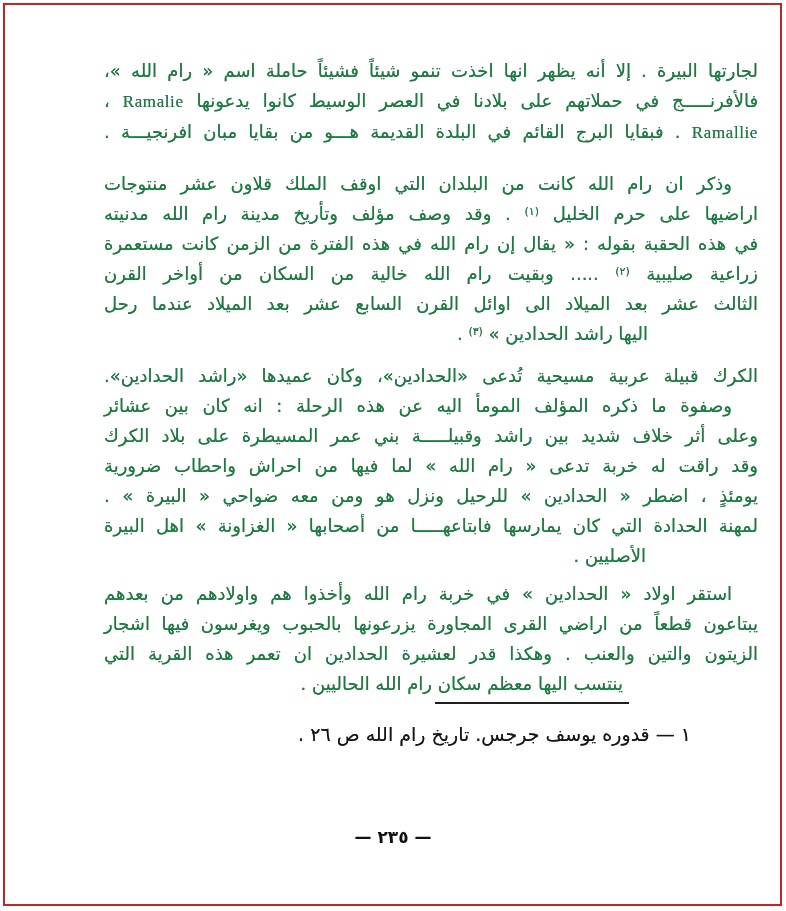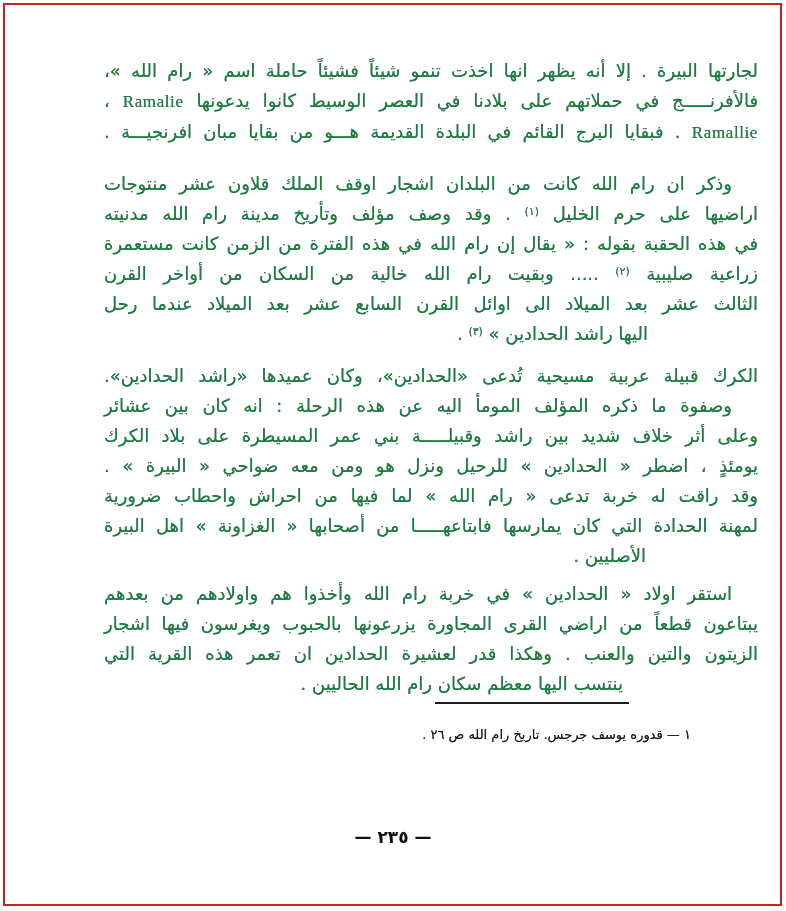--- a/index.html
+++ b/index.html
@@ -69,21 +69,21 @@
   .rule {
     height: 2px;
     background: #1f1f1f;
     width: 194px;
     margin: 0 129px 16px auto;
   }
   .footnote {
     direction: rtl;
     text-align: right;
     padding-right: 67px;
-    font-size: 13px;
+    font-size: 19px;
     line-height: 29px;
     text-shadow: 0 0 0.4px rgba(0,0,0,0.6);
   }
   .pagenum {
     position: absolute;
     top: 827px;
     left: 0;
     width: 786px;
     text-align: center;
     font-size: 17px;
@@ -99,34 +99,34 @@
 
 <section class="content">
 
   <div class="p p1">
     <div class="tline">لجارتها البيرة . إلا أنه يظهر انها اخذت تنمو شيئاً فشيئاً حاملة اسم « رام الله »،</div>
     <div class="tline"><span>فالأفرنـــــج في حملاتهم على بلادنا في العصر الوسيط كانوا يدعونها </span><span class="latin" dir="ltr">Ramalie</span><span> ،</span></div>
     <div class="tline"><span class="latin" dir="ltr">Ramallie</span><span> . فبقايا البرج القائم في البلدة القديمة هـــو من بقايا مبان افرنجيـــة .</span></div>
   </div>
 
   <div class="p p2">
-    <div class="tline ind">وذكر ان رام الله كانت من البلدان اشجار اوقف الملك قلاون عشر منتوجات</div>
+    <div class="tline ind">وذكر ان رام الله كانت من البلدان التي اوقف الملك قلاون عشر منتوجات</div>
     <div class="tline"><span>اراضيها على حرم الخليل </span><span class="sup">(١)</span><span> . وقد وصف مؤلف وتأريخ مدينة رام الله مدنيته</span></div>
     <div class="tline">في هذه الحقبة بقوله : « يقال إن رام الله في هذه الفترة من الزمن كانت مستعمرة</div>
     <div class="tline"><span>زراعية صليبية </span><span class="sup">(٢)</span><span> ..... وبقيت رام الله خالية من السكان من أواخر القرن</span></div>
     <div class="tline">الثالث عشر بعد الميلاد الى اوائل القرن السابع عشر بعد الميلاد عندما رحل</div>
     <div class="tline end-a"><span>اليها راشد الحدادين » </span><span class="sup">(٣)</span><span> .</span></div>
   </div>
 
   <div class="p p3">
     <div class="tline">الكرك قبيلة عربية مسيحية تُدعى «الحدادين»، وكان عميدها «راشد الحدادين».</div>
     <div class="tline ind">وصفوة ما ذكره المؤلف المومأ اليه عن هذه الرحلة : انه كان بين عشائر</div>
     <div class="tline">وعلى أثر خلاف شديد بين راشد وقبيلـــــة بني عمر المسيطرة على بلاد الكرك</div>
+    <div class="tline">وقد راقت له خربة تدعى « رام الله » لما فيها من احراش واحطاب ضرورية</div>
     <div class="tline">يومئذٍ ، اضطر « الحدادين » للرحيل ونزل هو ومن معه ضواحي « البيرة » .</div>
-    <div class="tline">وقد راقت له خربة تدعى « رام الله » لما فيها من احراش واحطاب ضرورية</div>
     <div class="tline">لمهنة الحدادة التي كان يمارسها فابتاعهـــــا من أصحابها « الغزاونة » اهل البيرة</div>
     <div class="tline end-b">الأصليين .</div>
   </div>
 
   <div class="p p4">
     <div class="tline ind">استقر اولاد « الحدادين » في خربة رام الله وأخذوا هم واولادهم من بعدهم</div>
     <div class="tline">يبتاعون قطعاً من اراضي القرى المجاورة يزرعونها بالحبوب ويغرسون فيها اشجار</div>
     <div class="tline">الزيتون والتين والعنب . وهكذا قدر لعشيرة الحدادين ان تعمر هذه القرية التي</div>
     <div class="tline end-c">ينتسب اليها معظم سكان رام الله الحاليين .</div>
   </div>

